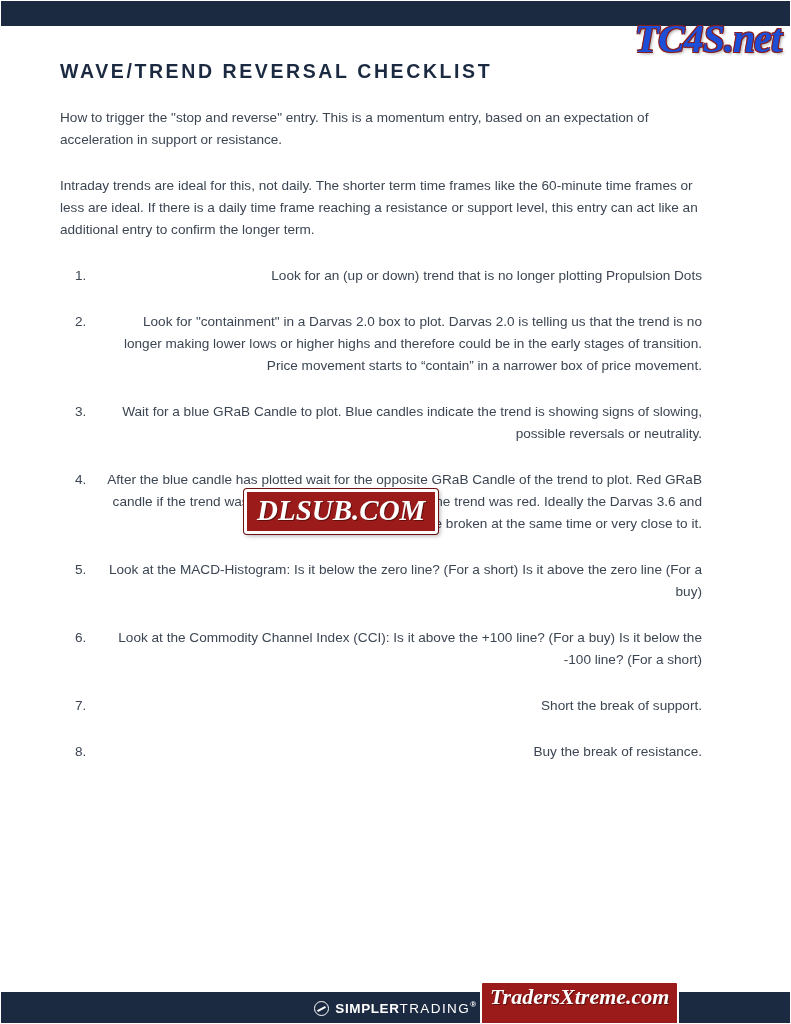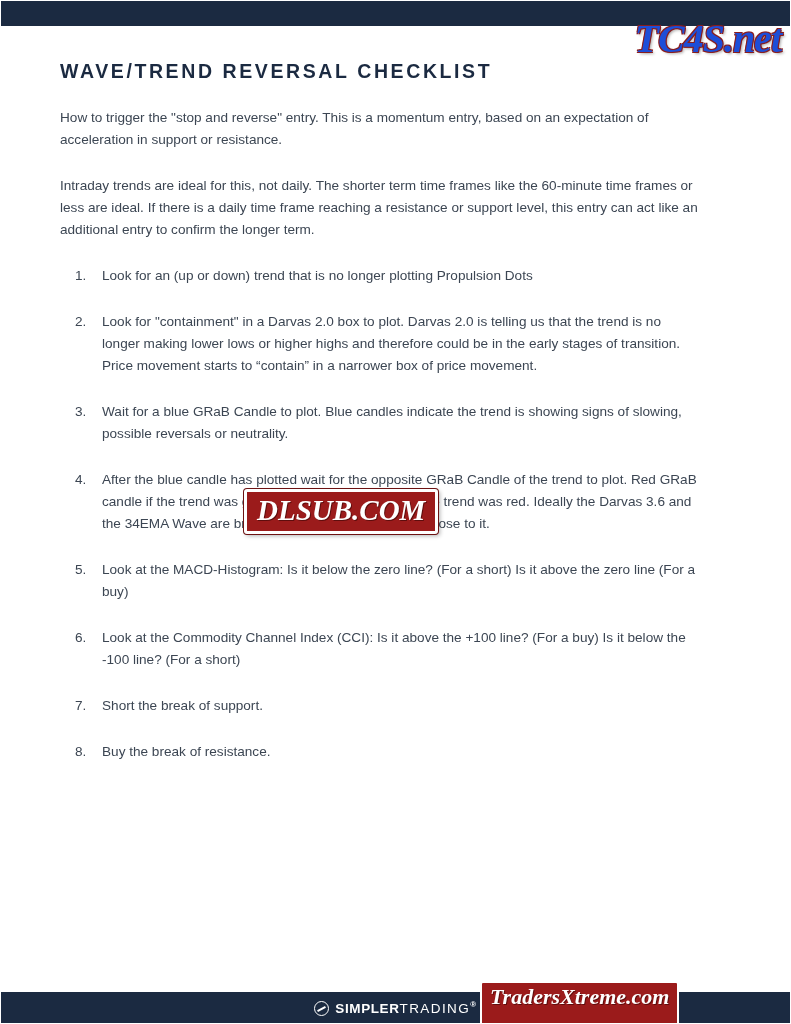--- a/index.html
+++ b/index.html
@@ -81,20 +81,21 @@
   p.para {
     font-size: 13.6px;
     line-height: 1.62;
     color: #3c4653;
     margin: 0 0 24px 0;
     max-width: 665px;
   }
   ol.checklist {
     margin: 10px 0 10px 0;
     padding-left: 30px;
+    text-align: right;
   }
   ol.checklist li {
     font-size: 13.6px;
     line-height: 1.62;
     color: #3c4653;
     margin-bottom: 24px;
     padding-left: 12px;
     max-width: 650px;
   }
   ol.checklist li::marker { color: #3c4653; }

